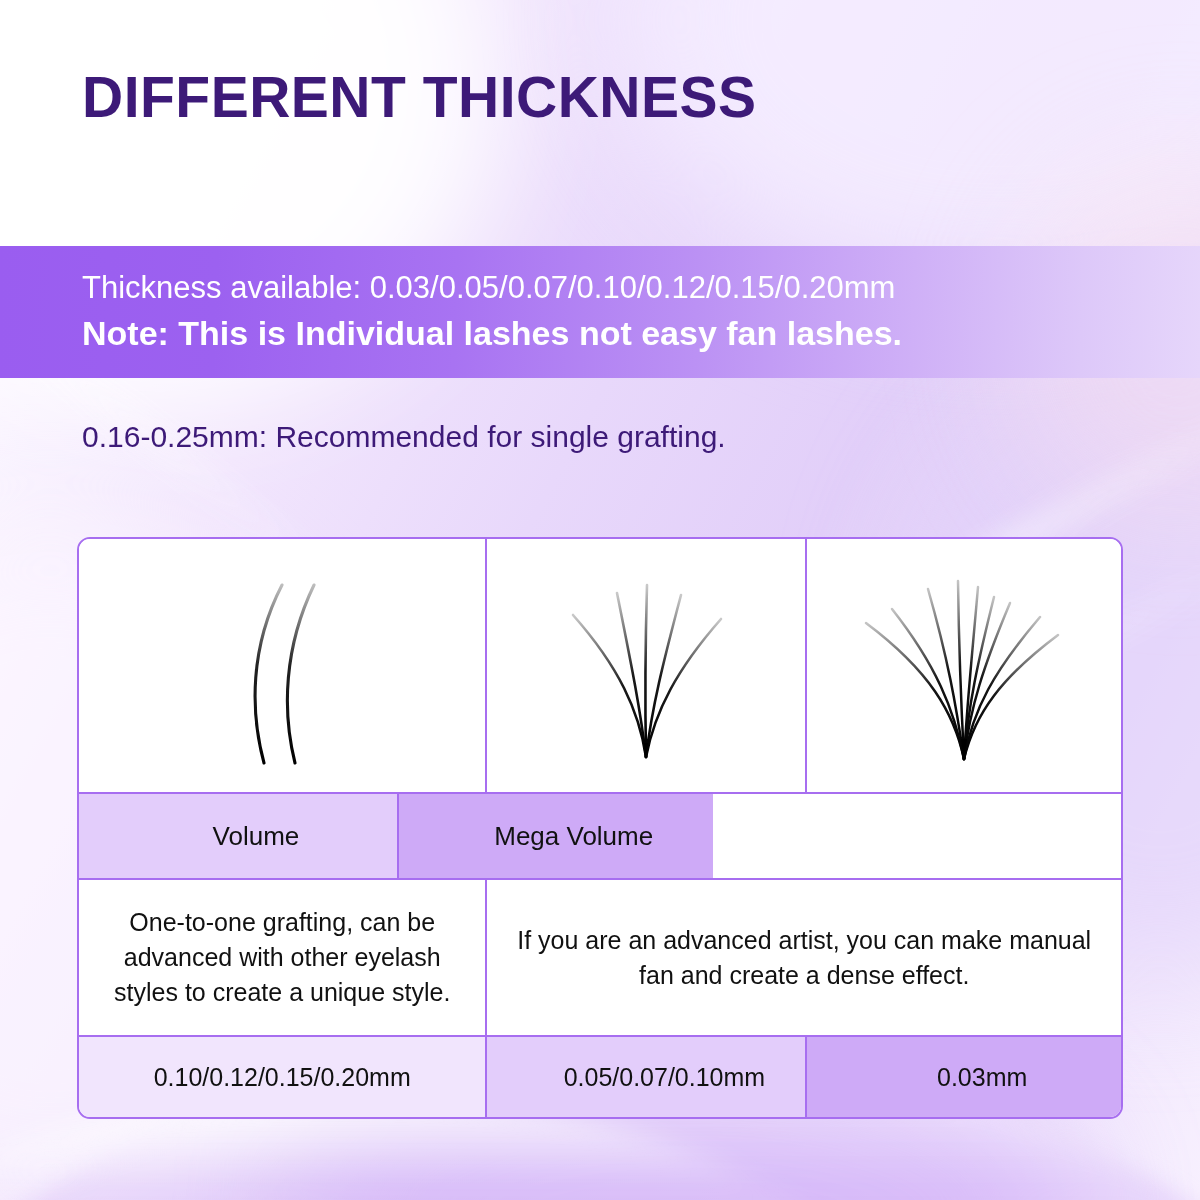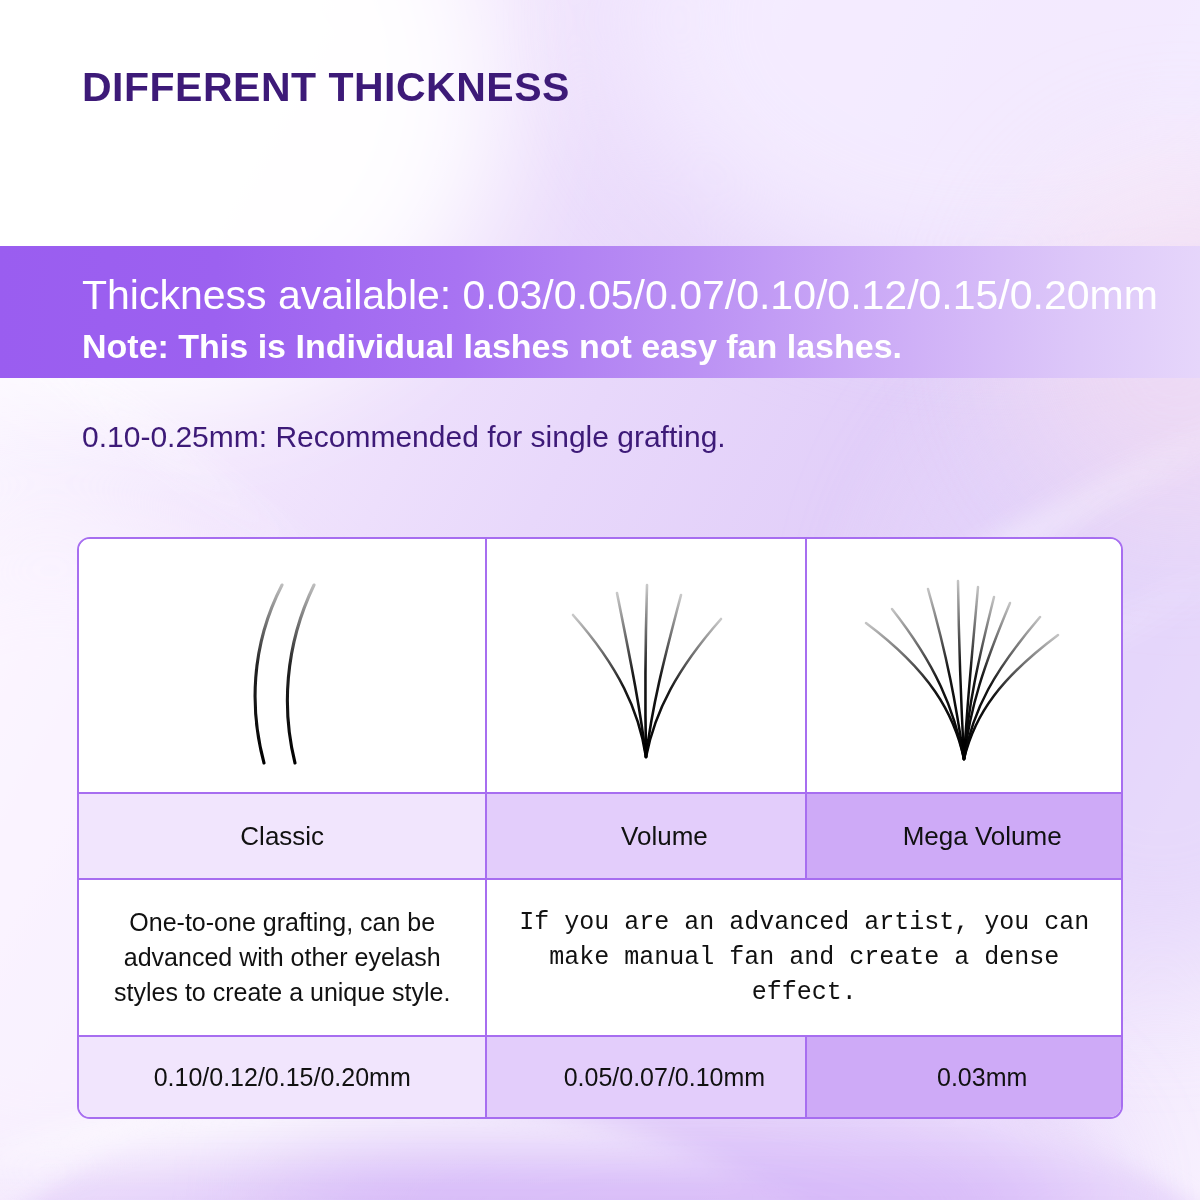--- a/index.html
+++ b/index.html
@@ -94,21 +94,21 @@
   }
 
   
   .page { position: absolute; inset: 0; }
 
   .headline {
     position: absolute;
     left: 82px;
     top: 62px;
     width: 1000px;
-    font-size: 41px;
+    font-size: 57px;
     line-height: 1.26;
     font-weight: bold;
     letter-spacing: 0.5px;
     color: #3d1a78;
     text-transform: uppercase;
   }
   .headline .hl-line { display: block; white-space: nowrap; }
 
   
   .banner {
@@ -121,21 +121,21 @@
       #9a5df0 0%,
       #9c61f0 18%,
       #a873f2 38%,
       #bb91f4 58%,
       #cfb0f7 76%,
       #ddc8f9 90%,
       #e6d6fb 100%);
     padding: 22px 0 0 82px;
   }
   .banner-line-1 {
-    font-size: 41px;
+    font-size: 31px;
     color: #ffffff;
     line-height: 1.32;
     white-space: nowrap;
   }
   .banner-line-2 {
     font-size: 34px;
     font-weight: bold;
     color: #ffffff;
     line-height: 1.42;
     white-space: nowrap;
@@ -173,21 +173,21 @@
     align-items: center;
     justify-content: center;
     text-align: center;
     color: #111111;
   }
 
   
   .col-1 { width: 39.2%; }
   .col-2 { width: 30.7%; padding-left: 36px; }
   .col-3 { width: 30.1%; padding-left: 36px; }
-  .col-23 { width: 60.8%; font-family: Liberation Mono, monospace; }
+  .col-23 { width: 60.8%; }
 
   .vdiv { border-right: 2px solid #a76ef0; }
   .hdiv { border-bottom: 2px solid #a76ef0; }
 
   
   .row-illus .t-cell { height: 253px; background: #ffffff; padding: 6px; }
   .illus-svg { display: block; }
 
   
   .row-label .t-cell {
@@ -236,21 +236,21 @@
   <h1 class="headline">
     <span class="hl-line">DIFFERENT THICKNESS</span>
   </h1>
 
   <div class="banner">
     <div class="banner-line-1">Thickness available: 0.03/0.05/0.07/0.10/0.12/0.15/0.20mm</div>
     <div class="banner-line-2">Note: This is Individual lashes not easy fan lashes.</div>
   </div>
 
   <div class="recommend">
-    <span class="rec-line">0.10-0.25mm: Recommended for single grafting.</span>
+    <span class="rec-line">0.16-0.25mm: Recommended for single grafting.</span>
   </div>
 
   <div class="lash-table">
 
     <div class="t-row row-illus hdiv">
 
       <div class="t-cell col-1 vdiv">
         <span>
           <svg class="illus-svg" width="220" height="230" viewBox="0 0 220 230" fill="none">
             <defs>
@@ -309,23 +309,20 @@
               <path d="M120 208 C 131 162, 158 126, 214 84"></path>
               <path d="M120 208 C 124 156, 134 110, 150 46"></path>
             </g>
             <path d="M120 208 L117 188 L123 188 Z" fill="#000000"></path>
           </svg>
         </span>
       </div>
     </div>
 
     <div class="t-row row-label hdiv">
-      <div class="t-cell col-1 vdiv bg-tint-1">
-        <span>Classic</span>
-      </div>
       <div class="t-cell col-2 vdiv bg-tint-2">
         <span>Volume</span>
       </div>
       <div class="t-cell col-3 bg-tint-3">
         <span>Mega Volume</span>
       </div>
     </div>
 
     <div class="t-row row-desc hdiv">
       <div class="t-cell col-1 vdiv">

